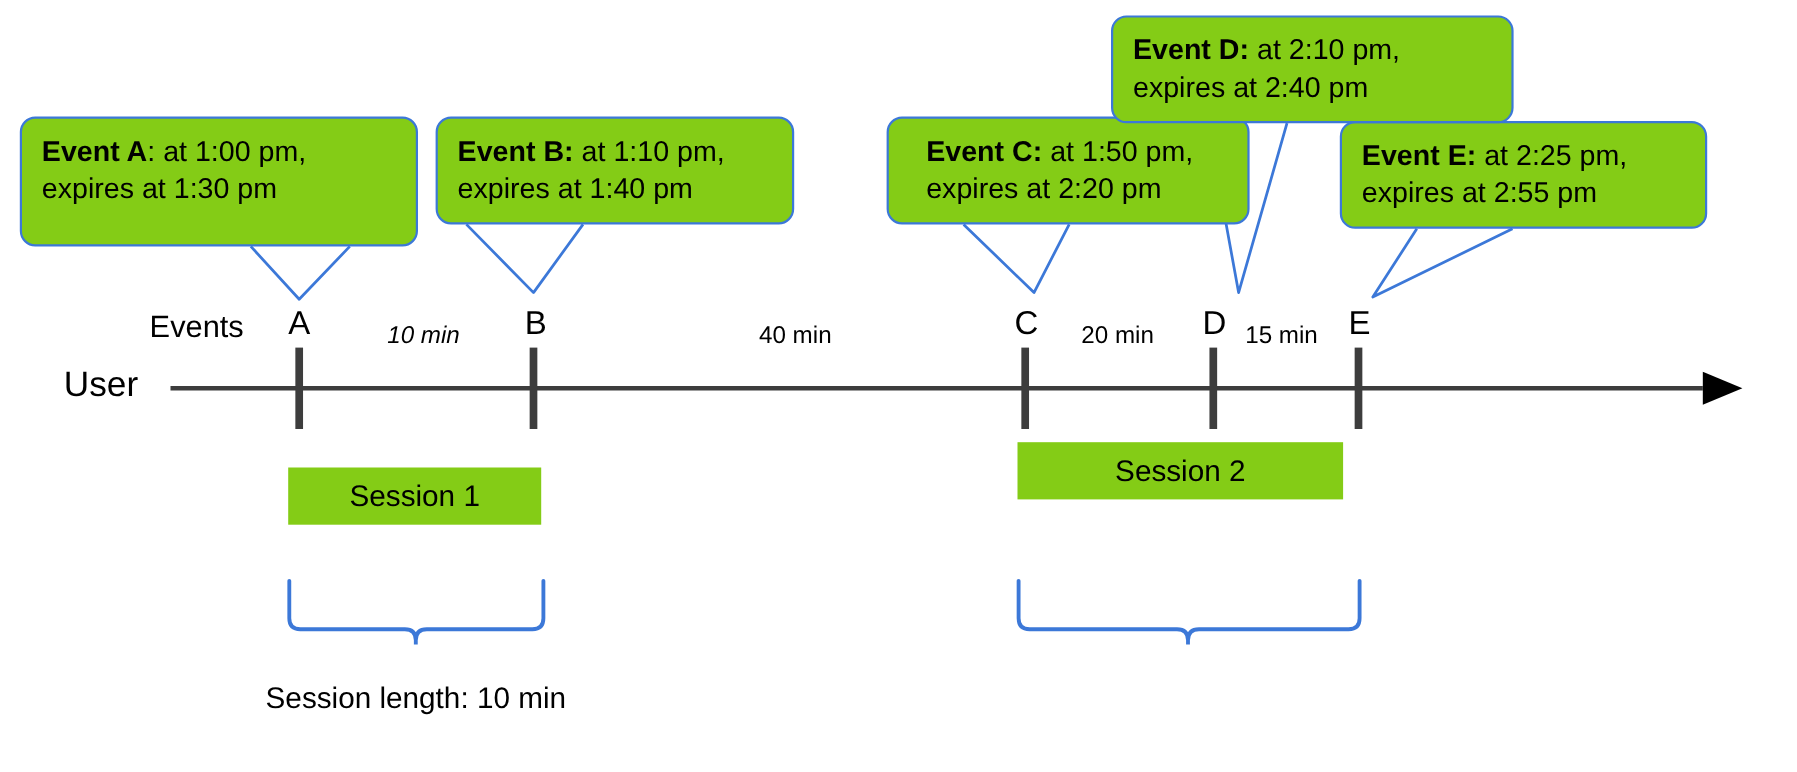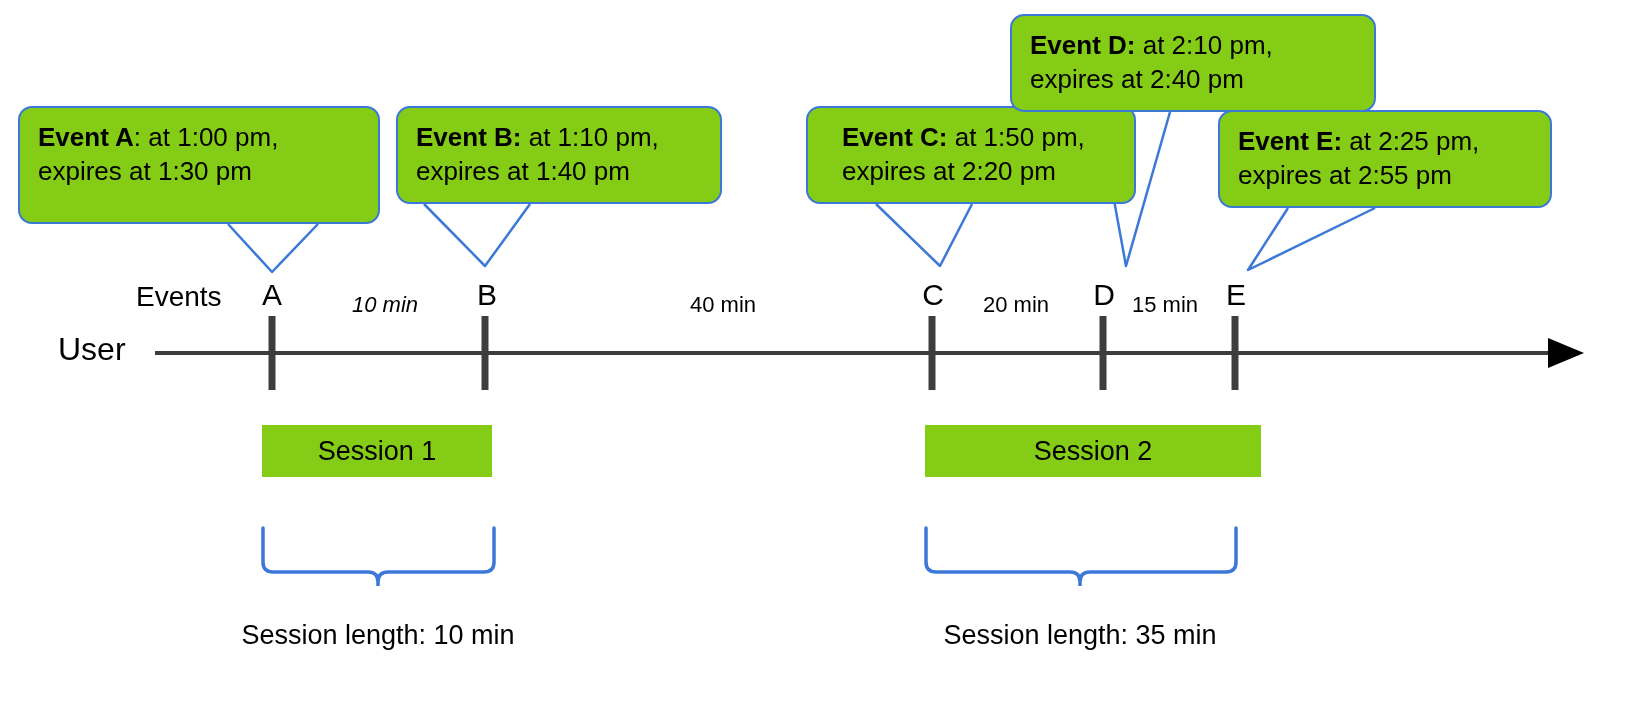--- a/index.html
+++ b/index.html
@@ -175,20 +175,19 @@
   <div class="marker-letter" style="left:1236px; top:278px;">E</div>
 
   <div class="gap-label" style="left:385px;  top:292px;font-style:italic;">10 min</div>
   <div class="gap-label" style="left:723px;  top:292px;">40 min</div>
   <div class="gap-label" style="left:1016px; top:292px;text-align:right;">20 min</div>
   <div class="gap-label" style="left:1165px; top:292px;">15 min</div>
 
   <div class="session-block" style="left:262px; top:425px; width:230px; height:52px;">
     <span>Session 1</span>
   </div>
-  <div class="session-block" style="left:925px; top:425px; width:336px; height:52px;">
+  <div class="session-block" style="left:925px; top:402px; width:296px; height:52px;">
     <span>Session 2</span>
   </div>
 
   <div class="session-caption" style="left:378px;  top:620px;">Session length: 10 min</div>
-  <div class="session-caption" style="left:1080px; top:620px;">Session length: 35 min</div>
 
 </div>
 
 </body></html>

